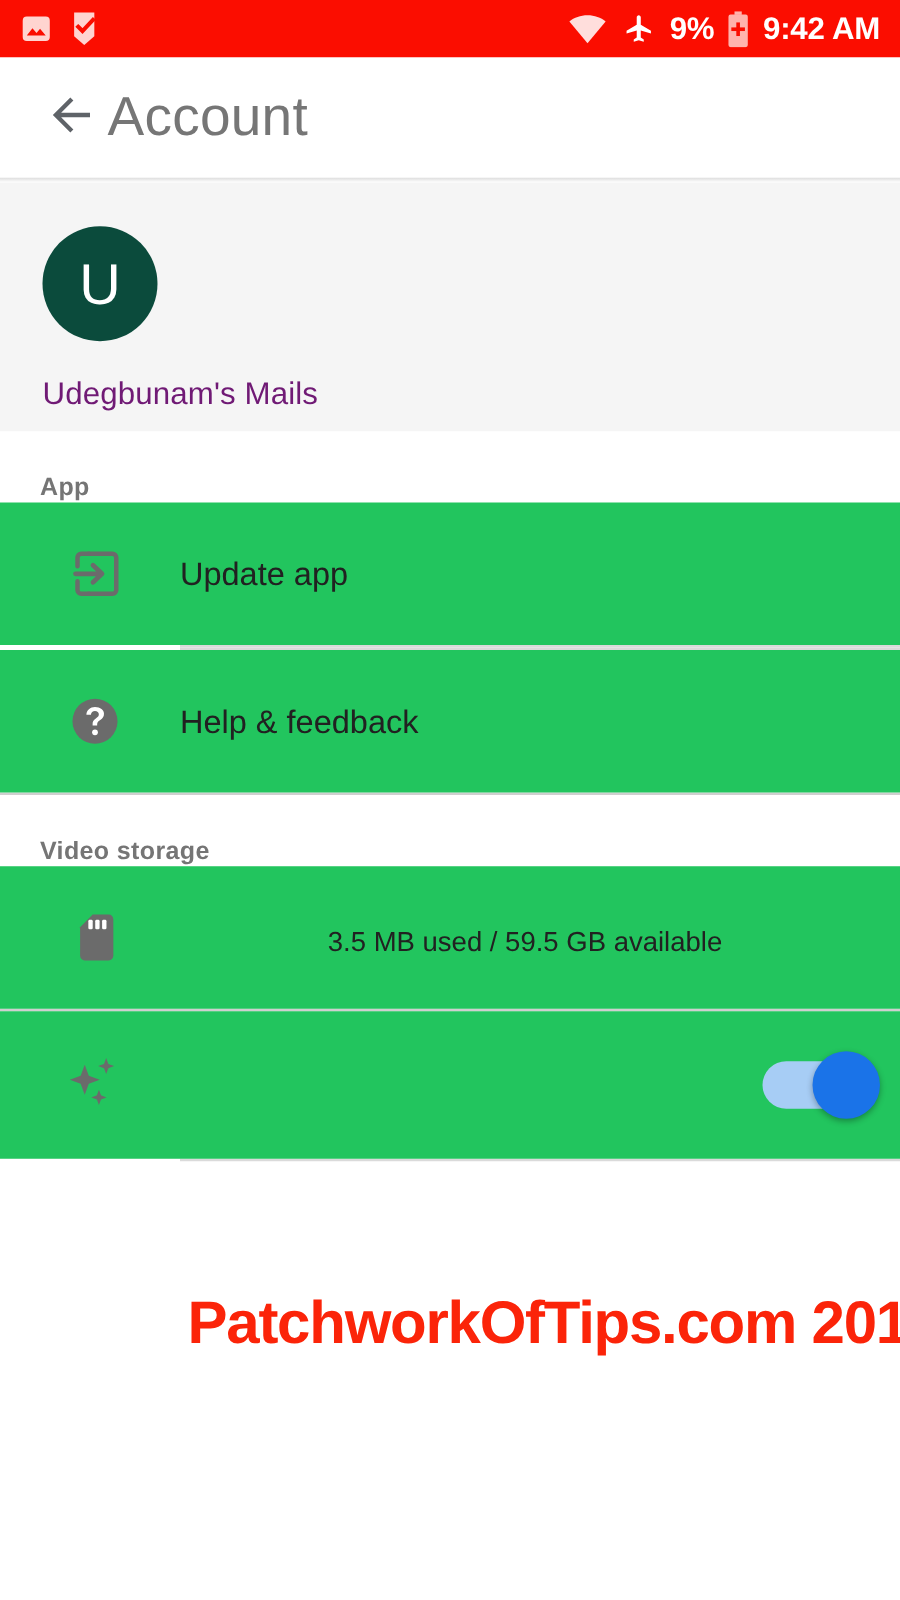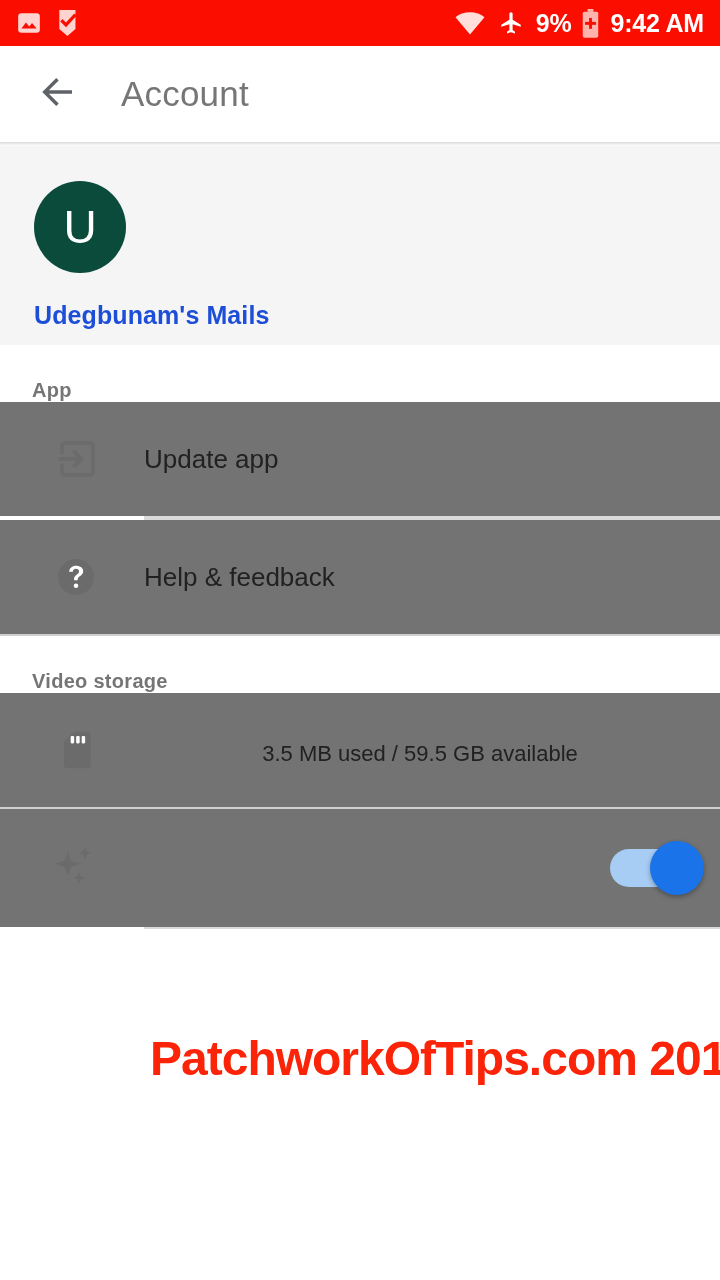--- a/index.html
+++ b/index.html
@@ -23,48 +23,48 @@
   .sb-icon { display:flex; align-items:center; justify-content:center; }
 
   
   .toolbar {
     height:96px; background:#fff;
     display:flex; align-items:center; padding-left:30px;
     position:relative;
   }
   .back-btn { width:56px; height:56px; display:flex; align-items:center; justify-content:center; }
   .toolbar-title {
-    font-size:35px; color:#767676; margin-left:35px; font-weight:400; letter-spacing:0.2px;
+    font-size:44px; color:#767676; font-weight:400; letter-spacing:0.2px;
   }
   .toolbar-shadow {
     height:4px;
     background:linear-gradient(to bottom, rgba(0,0,0,0.14), rgba(0,0,0,0.0));
   }
 
   
   .account {
     background:#f5f5f5; padding:35px 0 40px 34px; height:199px;
   }
   .avatar {
     width:92px; height:92px; border-radius:50%;
     background:#0b4b3c; color:#fff;
     display:flex; align-items:center; justify-content:center;
     font-size:46px; font-weight:400;
   }
   .account-name {
-    margin-top:28px; font-size:25px; font-weight:bold; color:#1d4ed8; letter-spacing:0.1px;
+    margin-top:28px; font-size:25px; font-weight:normal; color:#701a75; letter-spacing:0.1px;
   }
 
   
   .section-header {
     font-size:20px; font-weight:bold; color:#757575;
     padding:34px 0 0 32px; letter-spacing:0.3px;
   }
   .row {
-    display:flex; align-items:center; min-height:114px; position:relative; background:#737373;
+    display:flex; align-items:center; min-height:114px; position:relative; background:#22c55e;
   }
   .row-icon {
     width:144px; min-width:144px; display:flex; align-items:center; justify-content:center;
     padding-left:8px;
   }
   .row-body { flex:1; padding-right:24px; }
   .row-title { font-size:26px; color:#212121; font-weight:400; line-height:1.25; }
   .row-sub { font-size:21px; color:#212121; line-height:1.33; margin-top:7px;text-align:center; }
   .row-sub.small { font-size:22px; }
   .divider-inset {

